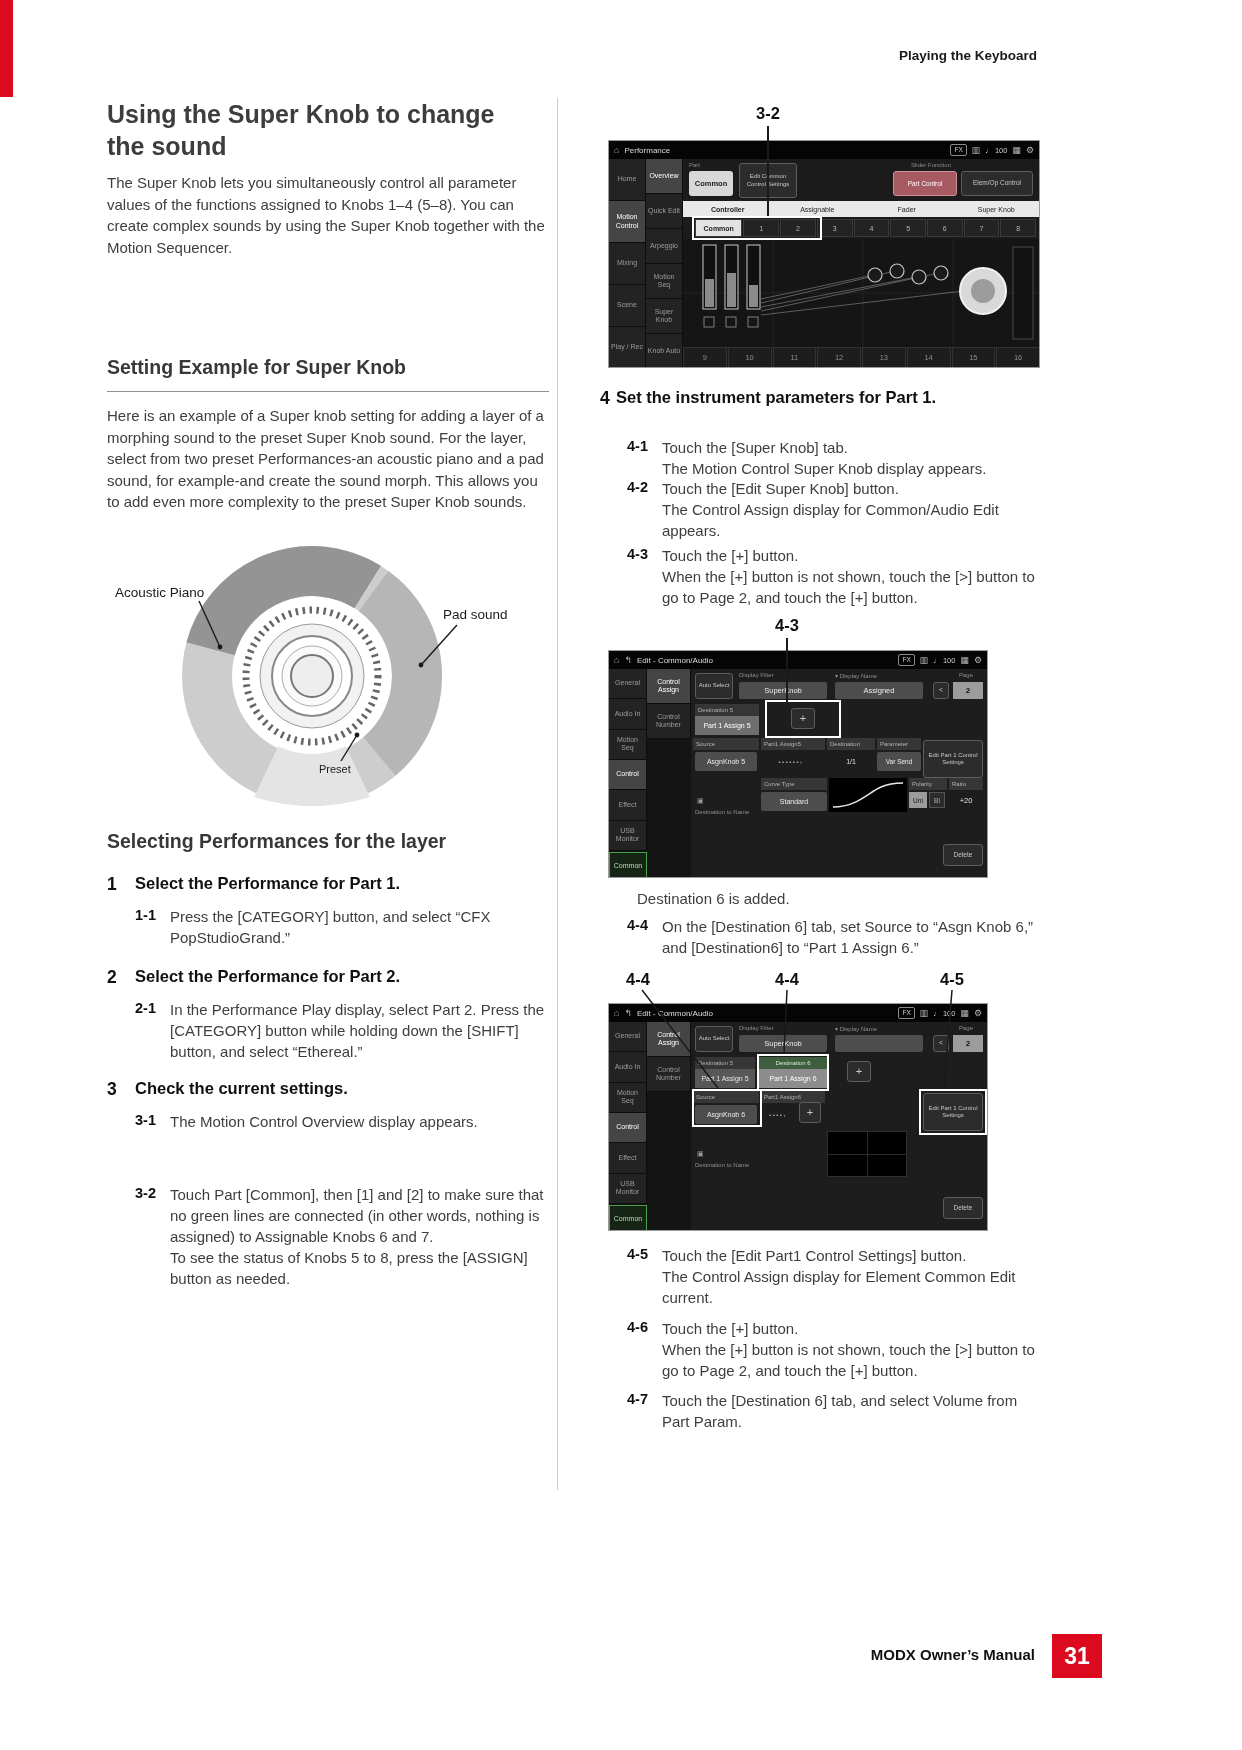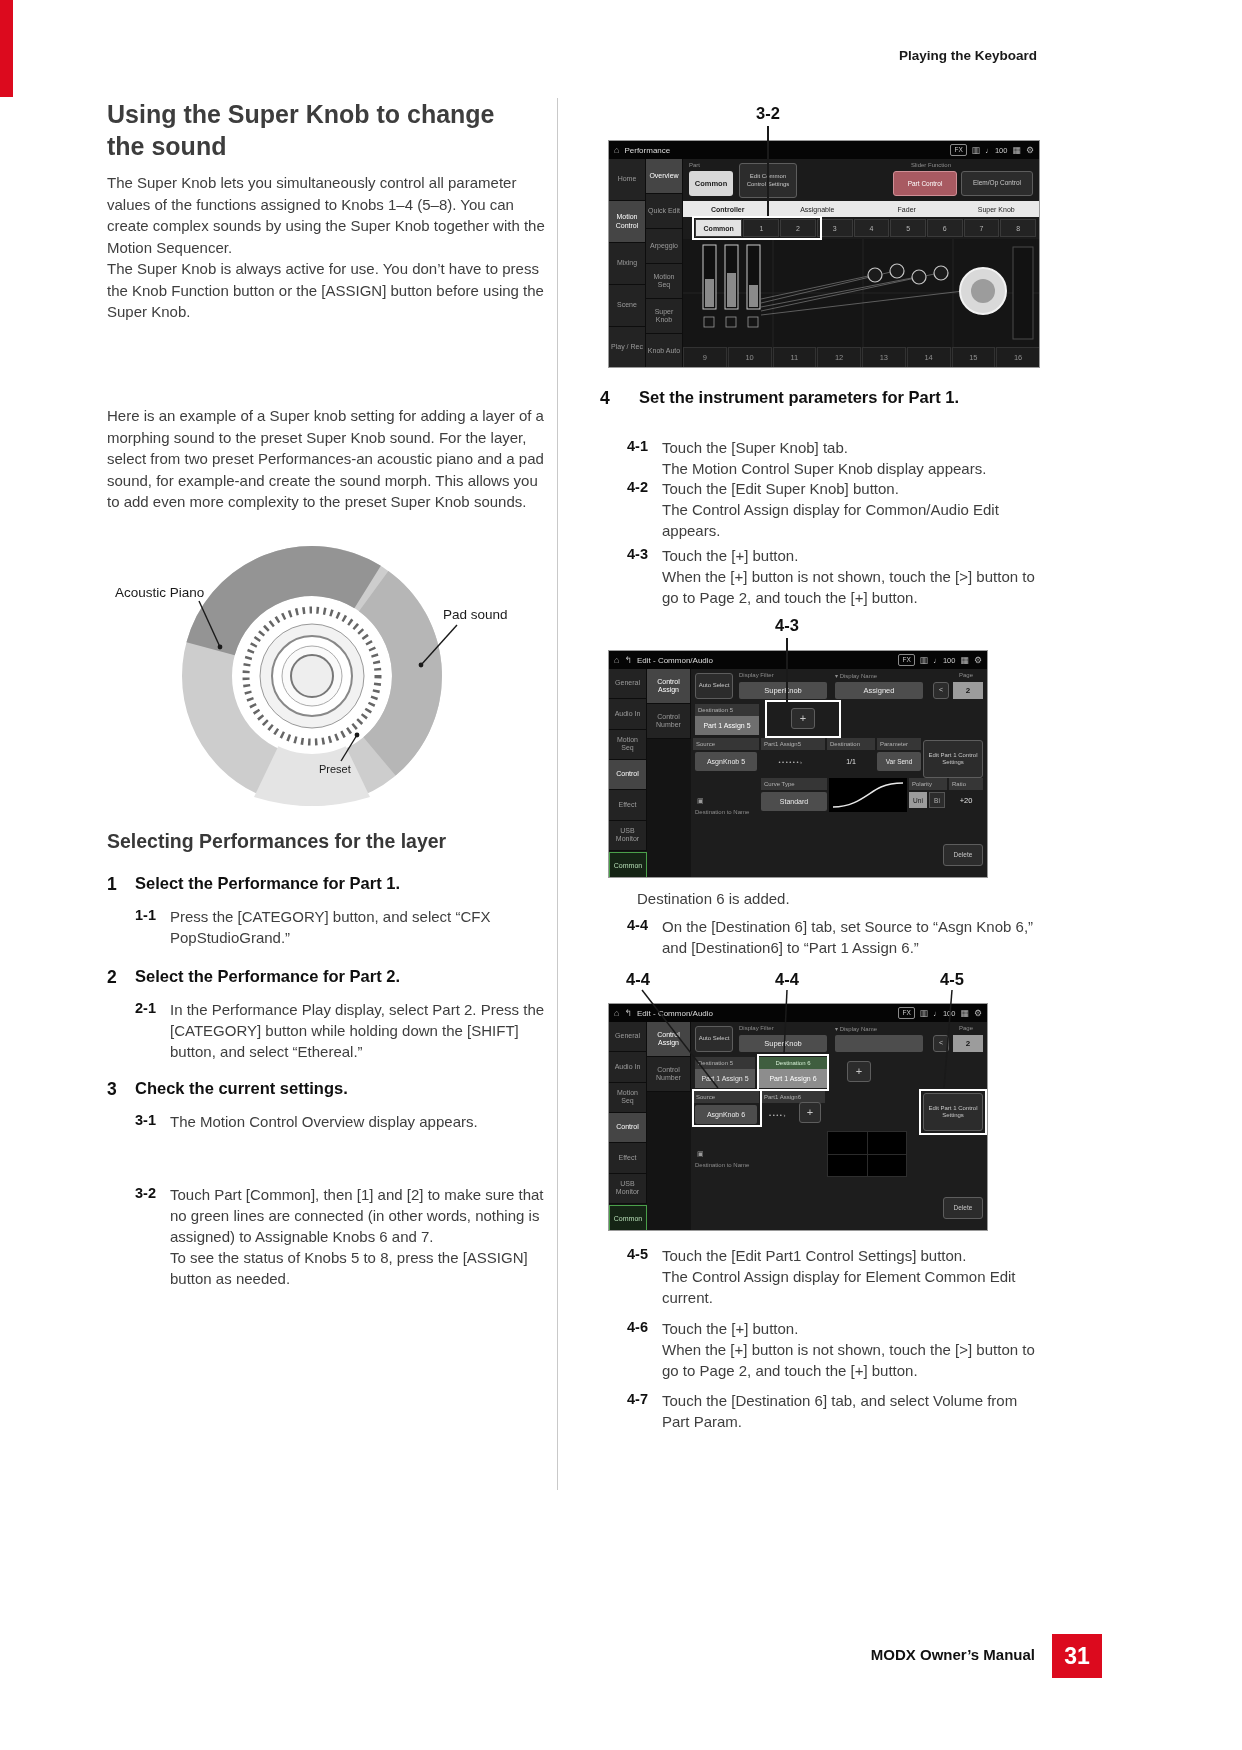--- a/index.html
+++ b/index.html
@@ -56,23 +56,23 @@
   <div class="abs" style="left:0;top:0;width:13px;height:97px;background:#dc0a1e"></div>
   <div class="abs right-align" style="left:737px;top:48px;width:300px;font-size:13.5px;font-weight:bold;color:#1a1a1a">Playing the Keyboard</div>
   <div class="abs" style="left:557px;top:98px;width:1px;height:1392px;background:#c9c9c9"></div>
 
   <div class="abs" style="left:107px;top:98px;width:442px;height:1420px">
 
     <div class="abs h1" style="left:0;top:0;width:400px">Using the Super Knob to change the sound</div>
 
     <div class="abs" style="left:0;top:74px;width:442px">
       <div class="body-text">The Super Knob lets you simultaneously control all parameter values of the functions assigned to Knobs 1–4 (5–8). You can create complex sounds by using the Super Knob together with the Motion Sequencer.</div>
-      <div class="body-text">The Super Knob is always active for use. You don’t have to press the Knob Function button or the [ASSIGN] button before using the Super Knob.</div>
-    </div>
-
+    </div>
+
+    <div class="abs h2 rule" style="left:0;top:258px;width:442px">Setting Example for Super Knob</div>
     <div class="abs body-text" style="left:0;top:307px;width:442px">Here is an example of a Super knob setting for adding a layer of a morphing sound to the preset Super Knob sound. For the layer, select from two preset Performances-an acoustic piano and a pad sound, for example-and create the sound morph. This allows you to add even more complexity to the preset Super Knob sounds.</div>
 
     <div class="abs" style="left:0;top:445px;width:442px;height:276px">
       <svg width="442" height="276" viewBox="0 0 442 276">
         <circle cx="205" cy="133" r="105" fill="none" stroke="#cdcdcd" stroke-width="50"></circle>
         <path d="M103.6,105.8 A105,105 0 0 1 260.6,44" fill="none" stroke="#949494" stroke-width="50"></path>
         <path d="M266.7,48.1 A105,105 0 0 1 272.5,213.4" fill="none" stroke="#b6b6b6" stroke-width="50"></path>
         <path d="M205,133 L147,254 Q205,272 263,254 Z" fill="#e4e4e4"></path>
         <circle cx="205" cy="133" r="78" fill="#ffffff"></circle>
         <circle cx="205" cy="133" r="66" fill="none" stroke="#666" stroke-width="7" stroke-dasharray="2.5,4.5"></circle>
@@ -229,21 +229,21 @@
           <div>12</div>
           <div>13</div>
           <div>14</div>
           <div>15</div>
           <div>16</div>
       </div>
     </div>
 
     <div class="abs" style="left:0;top:290px;width:442px">
       <span class="abs step-num" style="left:0;top:0">4</span>
-      <div class="step-title" style="margin-left:39px">Set the instrument parameters for Part 1.</div>
+      <div class="step-title" style="margin-left:16px">Set the instrument parameters for Part 1.</div>
     </div>
     <div class="sub" style="left:27px;top:339px;width:414px">
       <span class="n sub-num">4-1</span>
       <div class="b sub-text">Touch the [Super Knob] tab.</div>
       <div class="b sub-text">The Motion Control Super Knob display appears.</div>
     </div>
     <div class="sub" style="left:27px;top:380px;width:414px">
       <span class="n sub-num">4-2</span>
       <div class="b sub-text">Touch the [Edit Super Knob] button.</div>
       <div class="b sub-text">The Control Assign display for Common/Audio Edit appears.</div>

